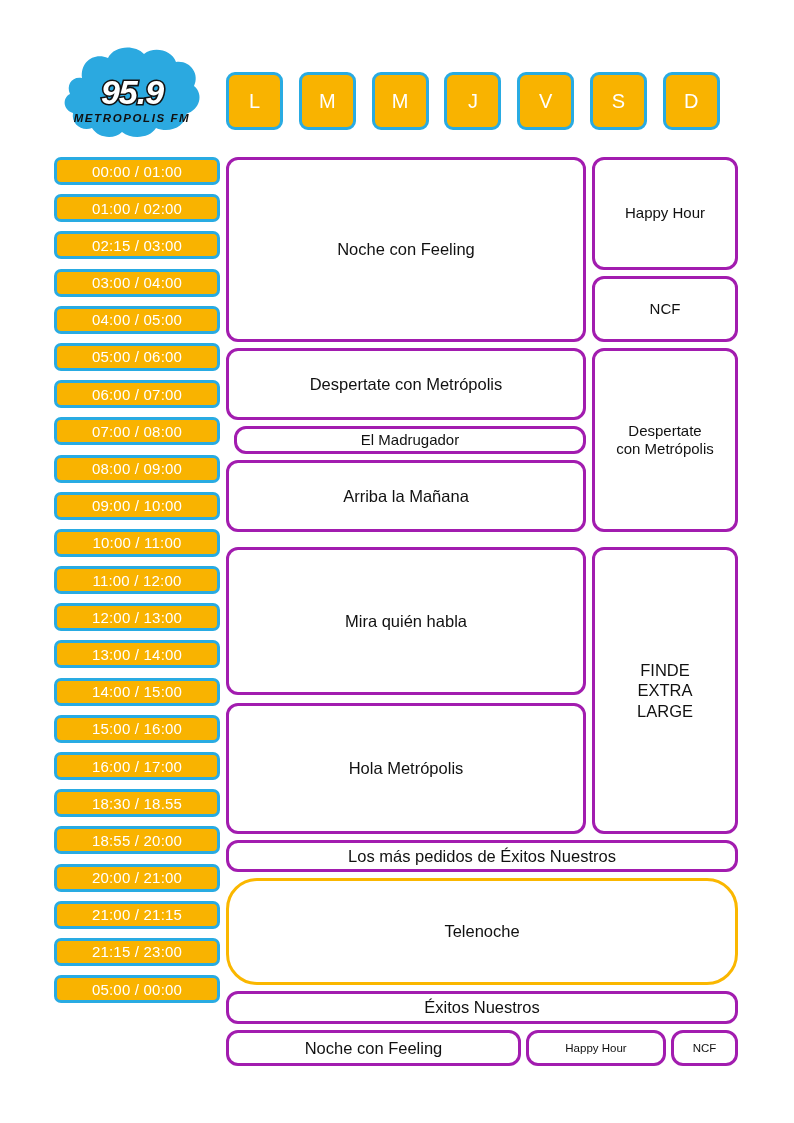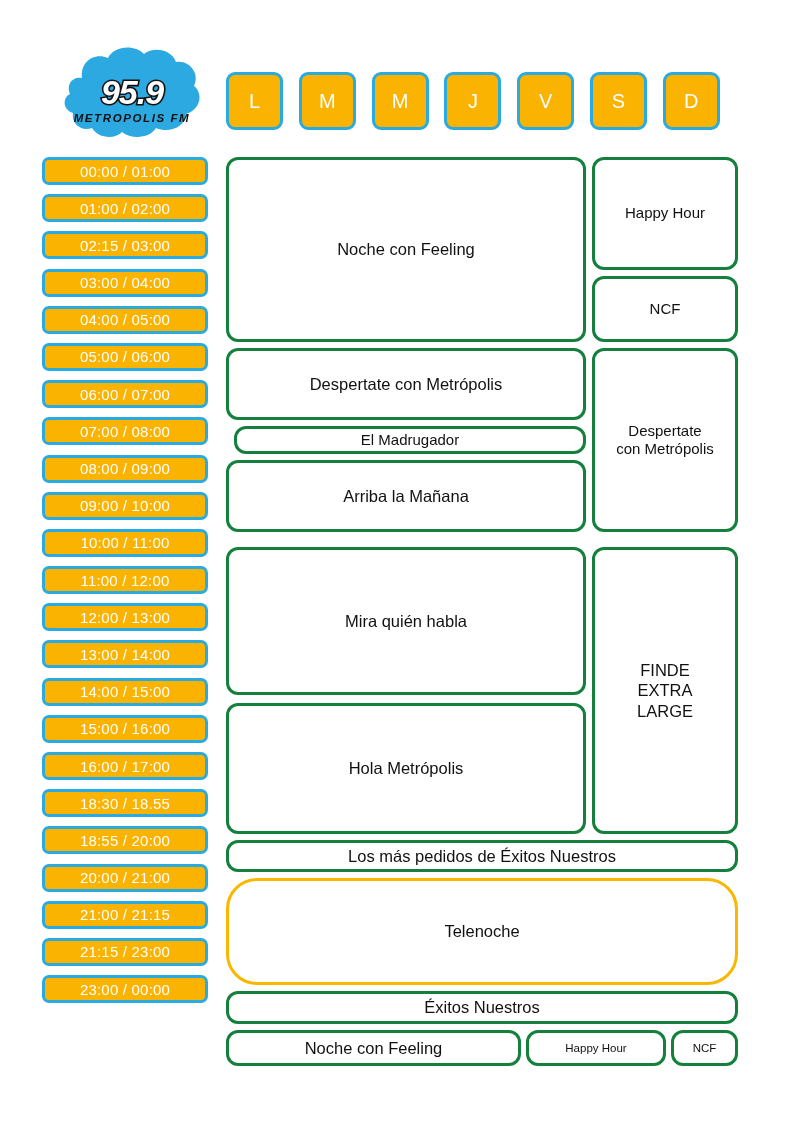--- a/index.html
+++ b/index.html
@@ -25,38 +25,38 @@
     width:57px;height:58px;
     background:#F9B300;
     border:3px solid #29ABE2;
     border-radius:9px;
     display:flex;align-items:center;justify-content:center;
     color:#ffffff;font-size:20px;font-weight:400;
     box-sizing:border-box;
   }
 
   
-  .time-col{position:absolute;left:42px;top:157px;width:166px;}
+  .time-col{position:absolute;left:54px;top:157px;width:166px;}
   .time-chip{
     height:28px;margin-bottom:9.2px;
     background:#F9B300;
     border:3px solid #29ABE2;
     border-radius:7px;
     color:#ffffff;font-size:15px;
     display:flex;align-items:center;justify-content:center;
     box-sizing:border-box;
     letter-spacing:0.2px;
   }
 
   
   .grid{position:absolute;left:226px;top:157px;width:512px;height:920px;}
   .block{
     position:absolute;
     background:#ffffff;
-    border:3px solid #15803d;
+    border:3px solid #a21caf;
     border-radius:12px;
     box-sizing:border-box;
     display:flex;align-items:center;justify-content:center;
     text-align:center;
     color:#111111;
     padding:2px 20px;
     line-height:1.22;
   }
   .block.gold{border-color:#FAB700;}
   .t-lg{font-size:16.5px;}
@@ -129,21 +129,21 @@
     <div class="time-chip">12:00 / 13:00</div>
     <div class="time-chip">13:00 / 14:00</div>
     <div class="time-chip">14:00 / 15:00</div>
     <div class="time-chip">15:00 / 16:00</div>
     <div class="time-chip">16:00 / 17:00</div>
     <div class="time-chip">18:30 / 18.55</div>
     <div class="time-chip">18:55 / 20:00</div>
     <div class="time-chip">20:00 / 21:00</div>
     <div class="time-chip">21:00 / 21:15</div>
     <div class="time-chip">21:15 / 23:00</div>
-    <div class="time-chip">23:00 / 00:00</div>
+    <div class="time-chip">05:00 / 00:00</div>
   </div>
 
   <div class="grid">
 
     <div class="block t-lg" style="left:0px;top:0px;width:360px;height:185px;">Noche con Feeling</div>
 
     <div class="block t-md" style="left:366px;top:0px;width:146px;height:113px;">Happy Hour</div>
 
     <div class="block t-md" style="left:366px;top:119px;width:146px;height:66px;">NCF</div>
 

